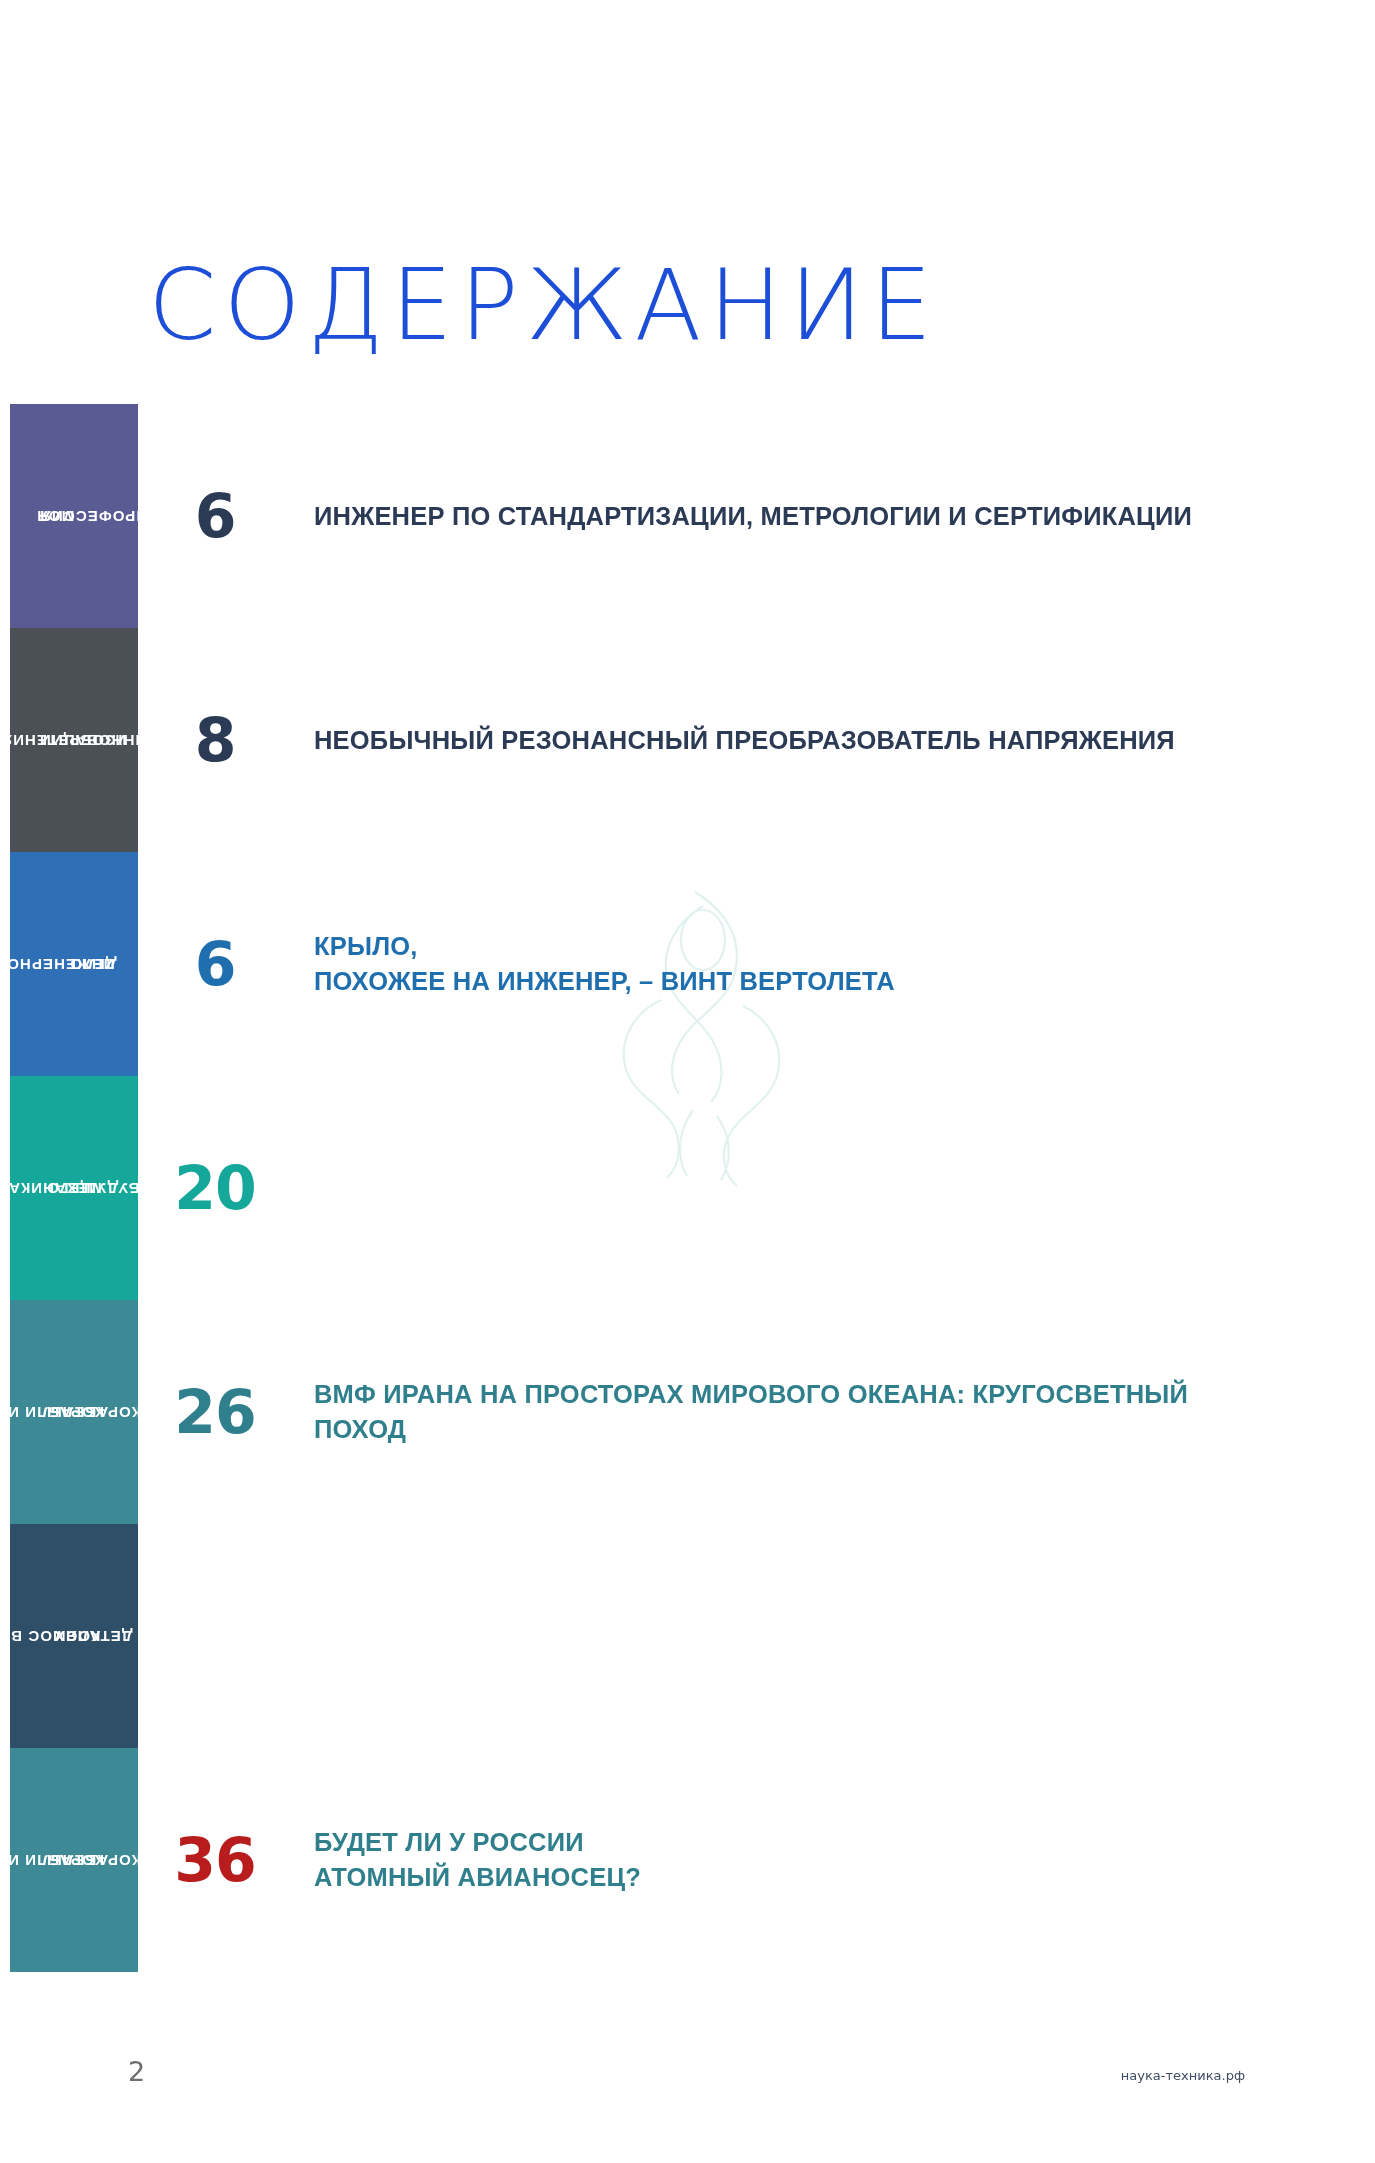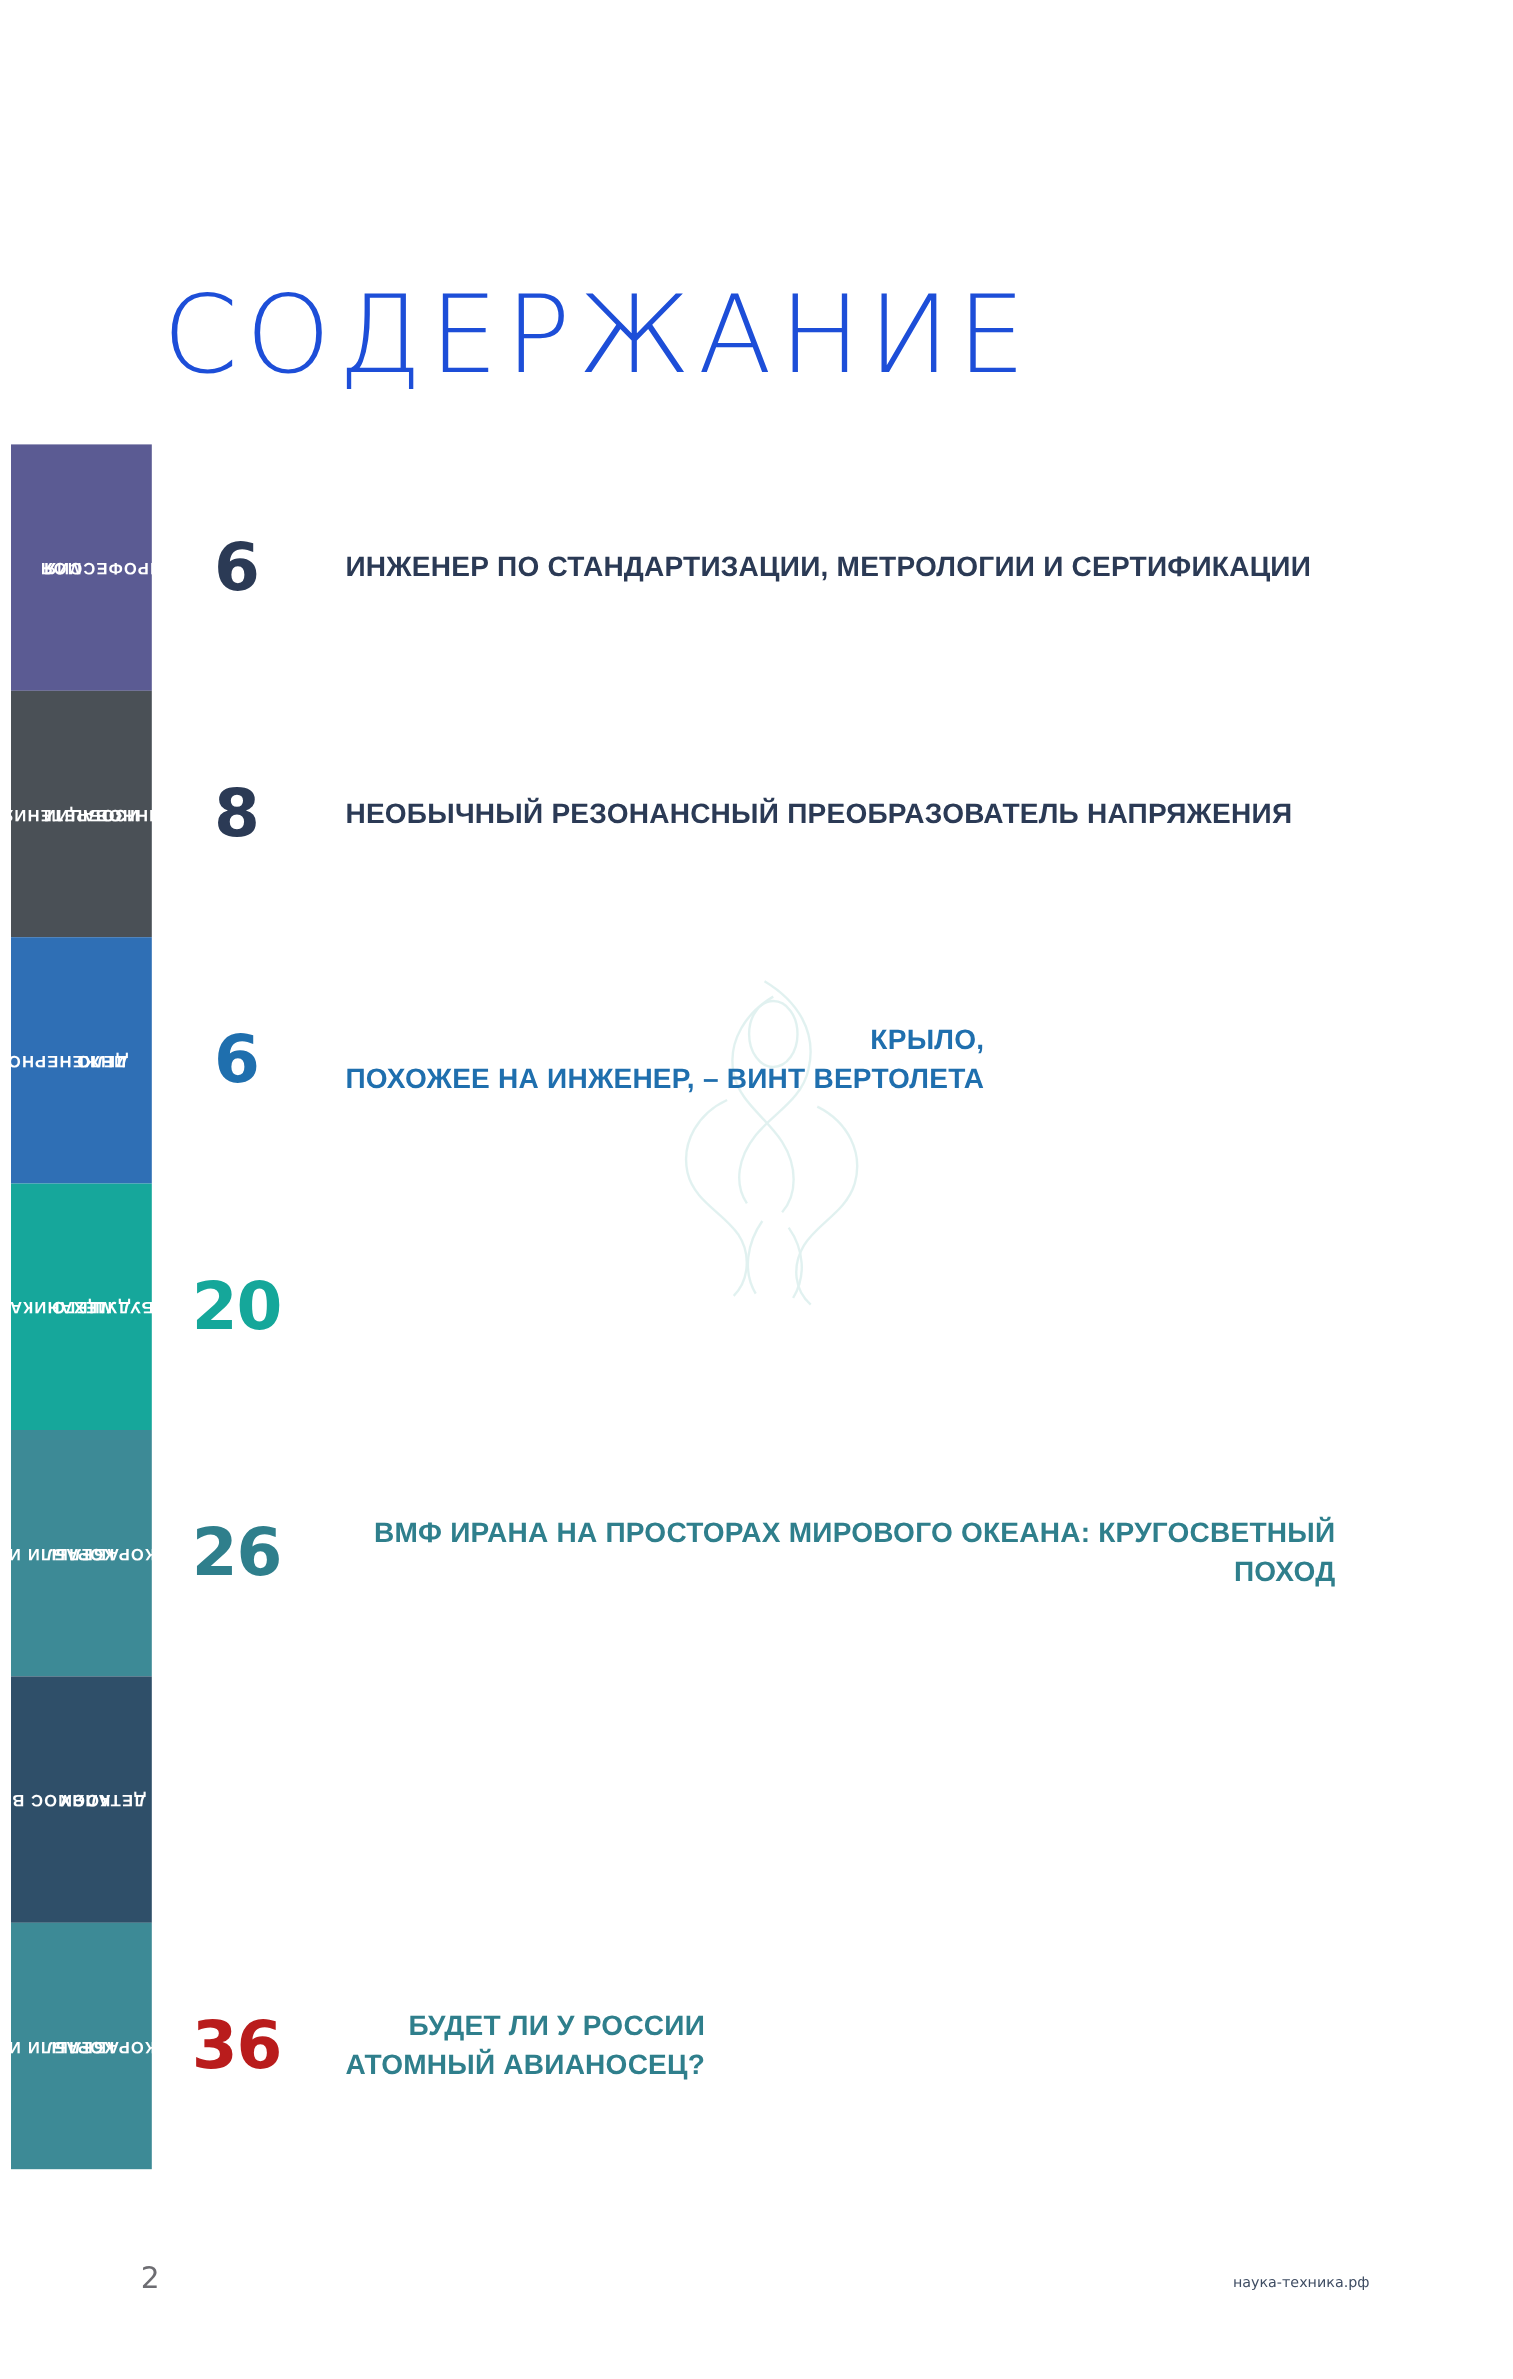--- a/index.html
+++ b/index.html
@@ -92,21 +92,20 @@
     font-family: "DejaVu Sans", sans-serif;
     letter-spacing: -1px;
   }
   .entry-title {
     font-size: 25.5px;
     font-weight: 700;
     line-height: 35px;
     letter-spacing: 0.2px;
     padding-left: 34px;
     max-width: 900px;
-    text-align: right;
   }
 
   
   .folio {
     position: absolute;
     left: 128px;
     top: 2056px;
     font-size: 27px;
     color: #6d6d72;
     font-family: "DejaVu Sans", sans-serif;

